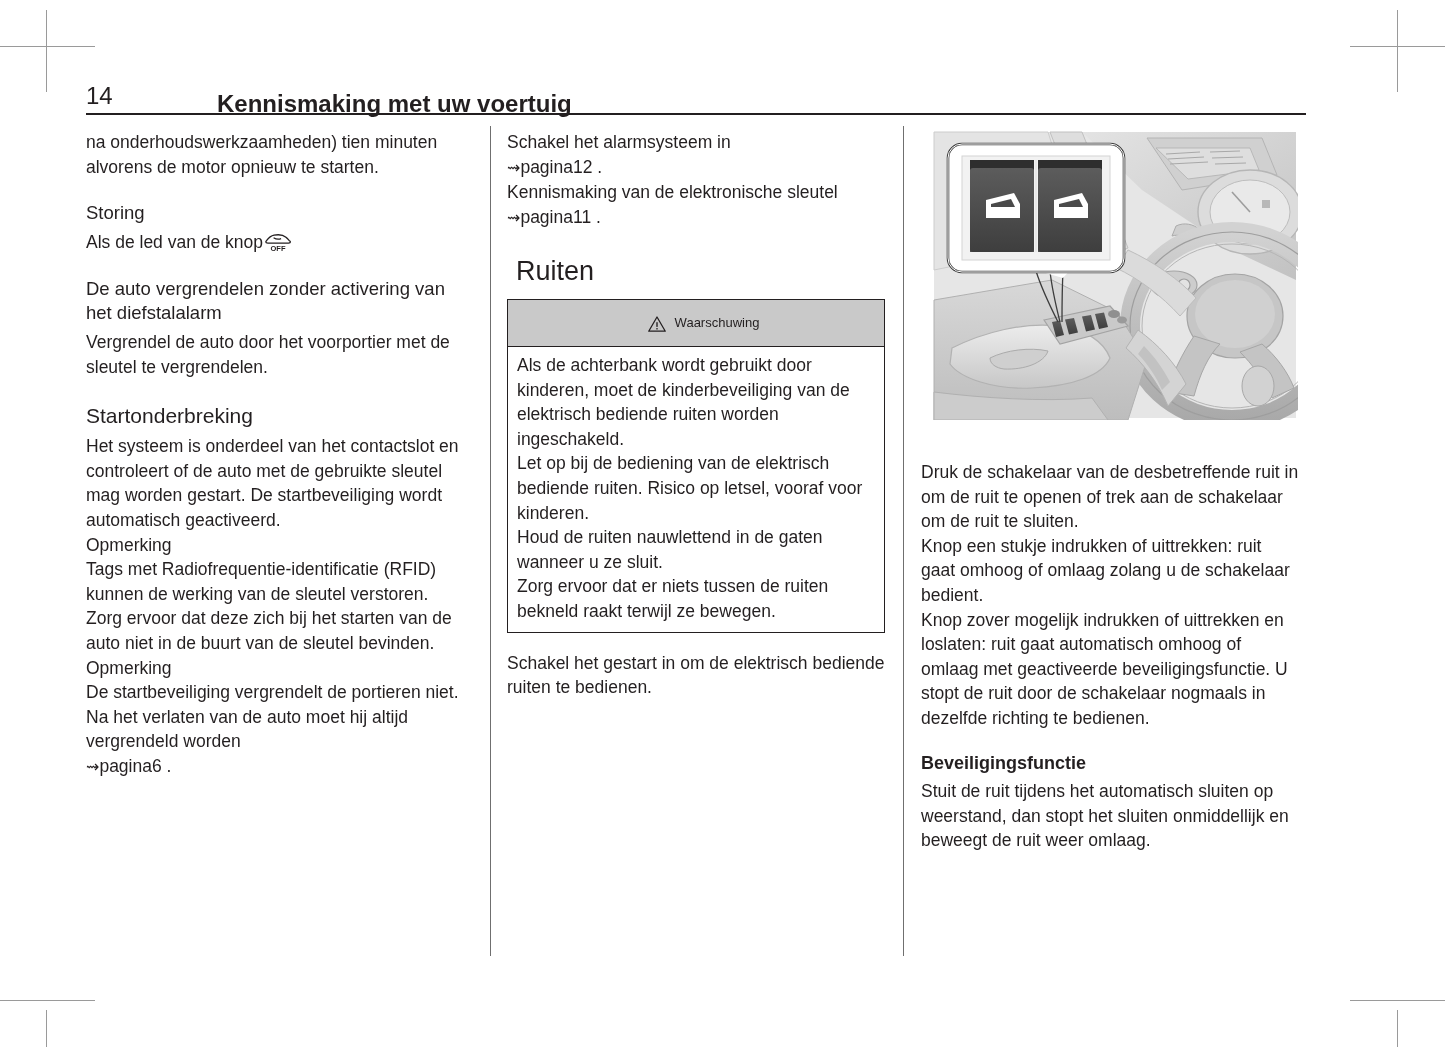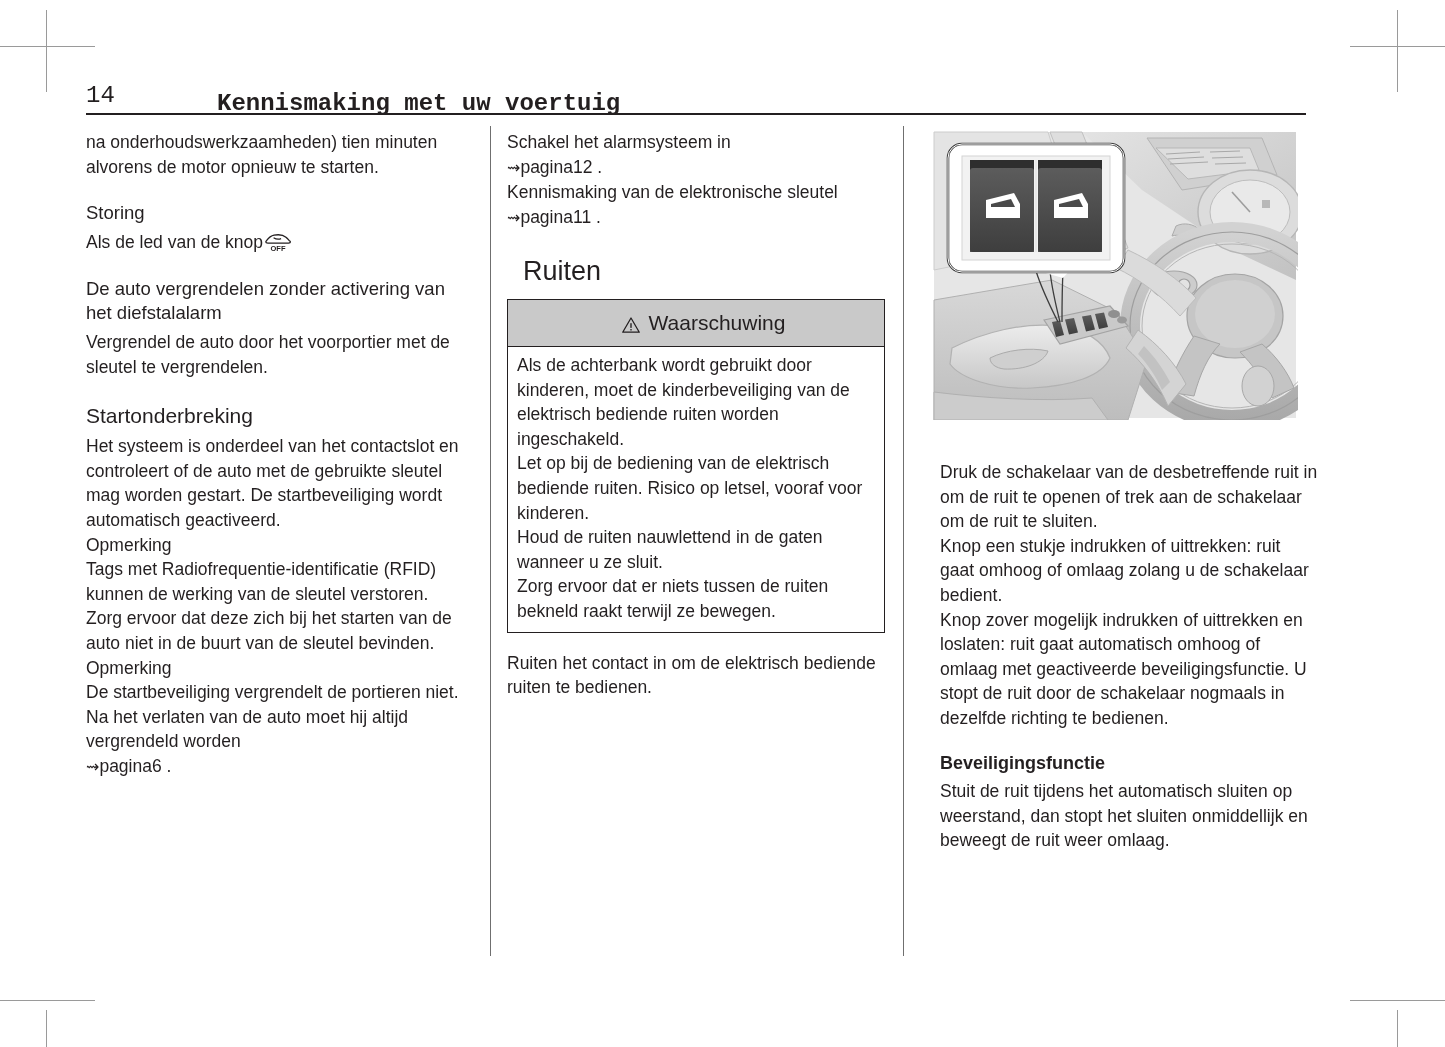--- a/index.html
+++ b/index.html
@@ -33,21 +33,20 @@
   .crop-br-v { left: 1397px; top: 1010px; height: 37px; }
   .crop-br-h { left: 1350px; top: 1000px; }
 
   
   .page-header {
     position: absolute;
     left: 86px;
     top: 82px;
     width: 1220px;
     height: 30px;
-    font-family: Liberation Mono, monospace;
   }
   .page-number {
     position: absolute;
     left: 0;
     top: 0;
     font-size: 24px;
     font-weight: 400;
     letter-spacing: 0px;
   }
   .chapter-title {
@@ -89,21 +88,21 @@
 
   p { margin: 0; }
   .para { margin: 0 0 0 0; }
   .para + .para { margin-top: 0; }
 
   .gap { margin-top: 18px; }
 
   h2.section {
     font-size: 27px;
     font-weight: 400;
-    margin: 26px 0 10px 16px;
+    margin: 26px 0 10px 9px;
     line-height: 1.15;
   }
   h3.sub {
     font-size: 21px;
     font-weight: 400;
     margin: 24px 0 6px 0;
     line-height: 1.2;
   }
   h4.sub2 {
     font-size: 18.5px;
@@ -132,21 +131,21 @@
 
   
   .warnbox {
     border: 1px solid #231f20;
     margin-top: 12px;
   }
   .warn-head {
     background: #c9c9c9;
     border-bottom: 1px solid #231f20;
     text-align: center;
-    font-size: 21px;
+    font-size: 13px;
     padding: 11px 0 10px 14px;
     display: flex;
     align-items: center;
     justify-content: center;
     gap: 8px;
   }
   .warn-body {
     padding: 6px 9px 8px 9px;
     font-size: 17.5px;
     line-height: 24.6px;
@@ -163,21 +162,21 @@
     left: 932px;
     top: 130px;
     width: 366px;
     height: 290px;
     background: #ffffff;
   }
   .illus svg { display: block; }
 
   .after-illus {
     position: absolute;
-    left: 940px;
+    left: 921px;
     top: 460px;
     width: 378px;
     font-size: 17.5px;
     line-height: 24.6px;
   }
 </style>
 </head>
 <body>
 
 <div class="crop v crop-tl-v"></div>
@@ -243,21 +242,21 @@
       <span>Waarschuwing</span>
     </div>
     <div class="warn-body">
       <p class="para">Als de achterbank wordt gebruikt door kinderen, moet de kinderbeveiliging van de elektrisch bediende ruiten worden ingeschakeld.</p>
       <p class="para">Let op bij de bediening van de elektrisch bediende ruiten. Risico op letsel, vooraf voor kinderen.</p>
       <p class="para">Houd de ruiten nauwlettend in de gaten wanneer u ze sluit.</p>
       <p class="para">Zorg ervoor dat er niets tussen de ruiten bekneld raakt terwijl ze bewegen.</p>
     </div>
   </div>
 
-  <p class="para gap">Ruiten het contact in om de elektrisch bediende ruiten te bedienen.</p>
+  <p class="para gap">Schakel het gestart in om de elektrisch bediende ruiten te bedienen.</p>
 
 </div>
 
 <div class="illus">
 <svg viewBox="0 0 366 290" width="366" height="290" xmlns="http://www.w3.org/2000/svg">
   <defs>
     <linearGradient id="gPanel" x1="0" y1="0" x2="0" y2="1">
       <stop offset="0%" stop-color="#d8d8d8"></stop>
       <stop offset="100%" stop-color="#bdbdbd"></stop>
     </linearGradient>

